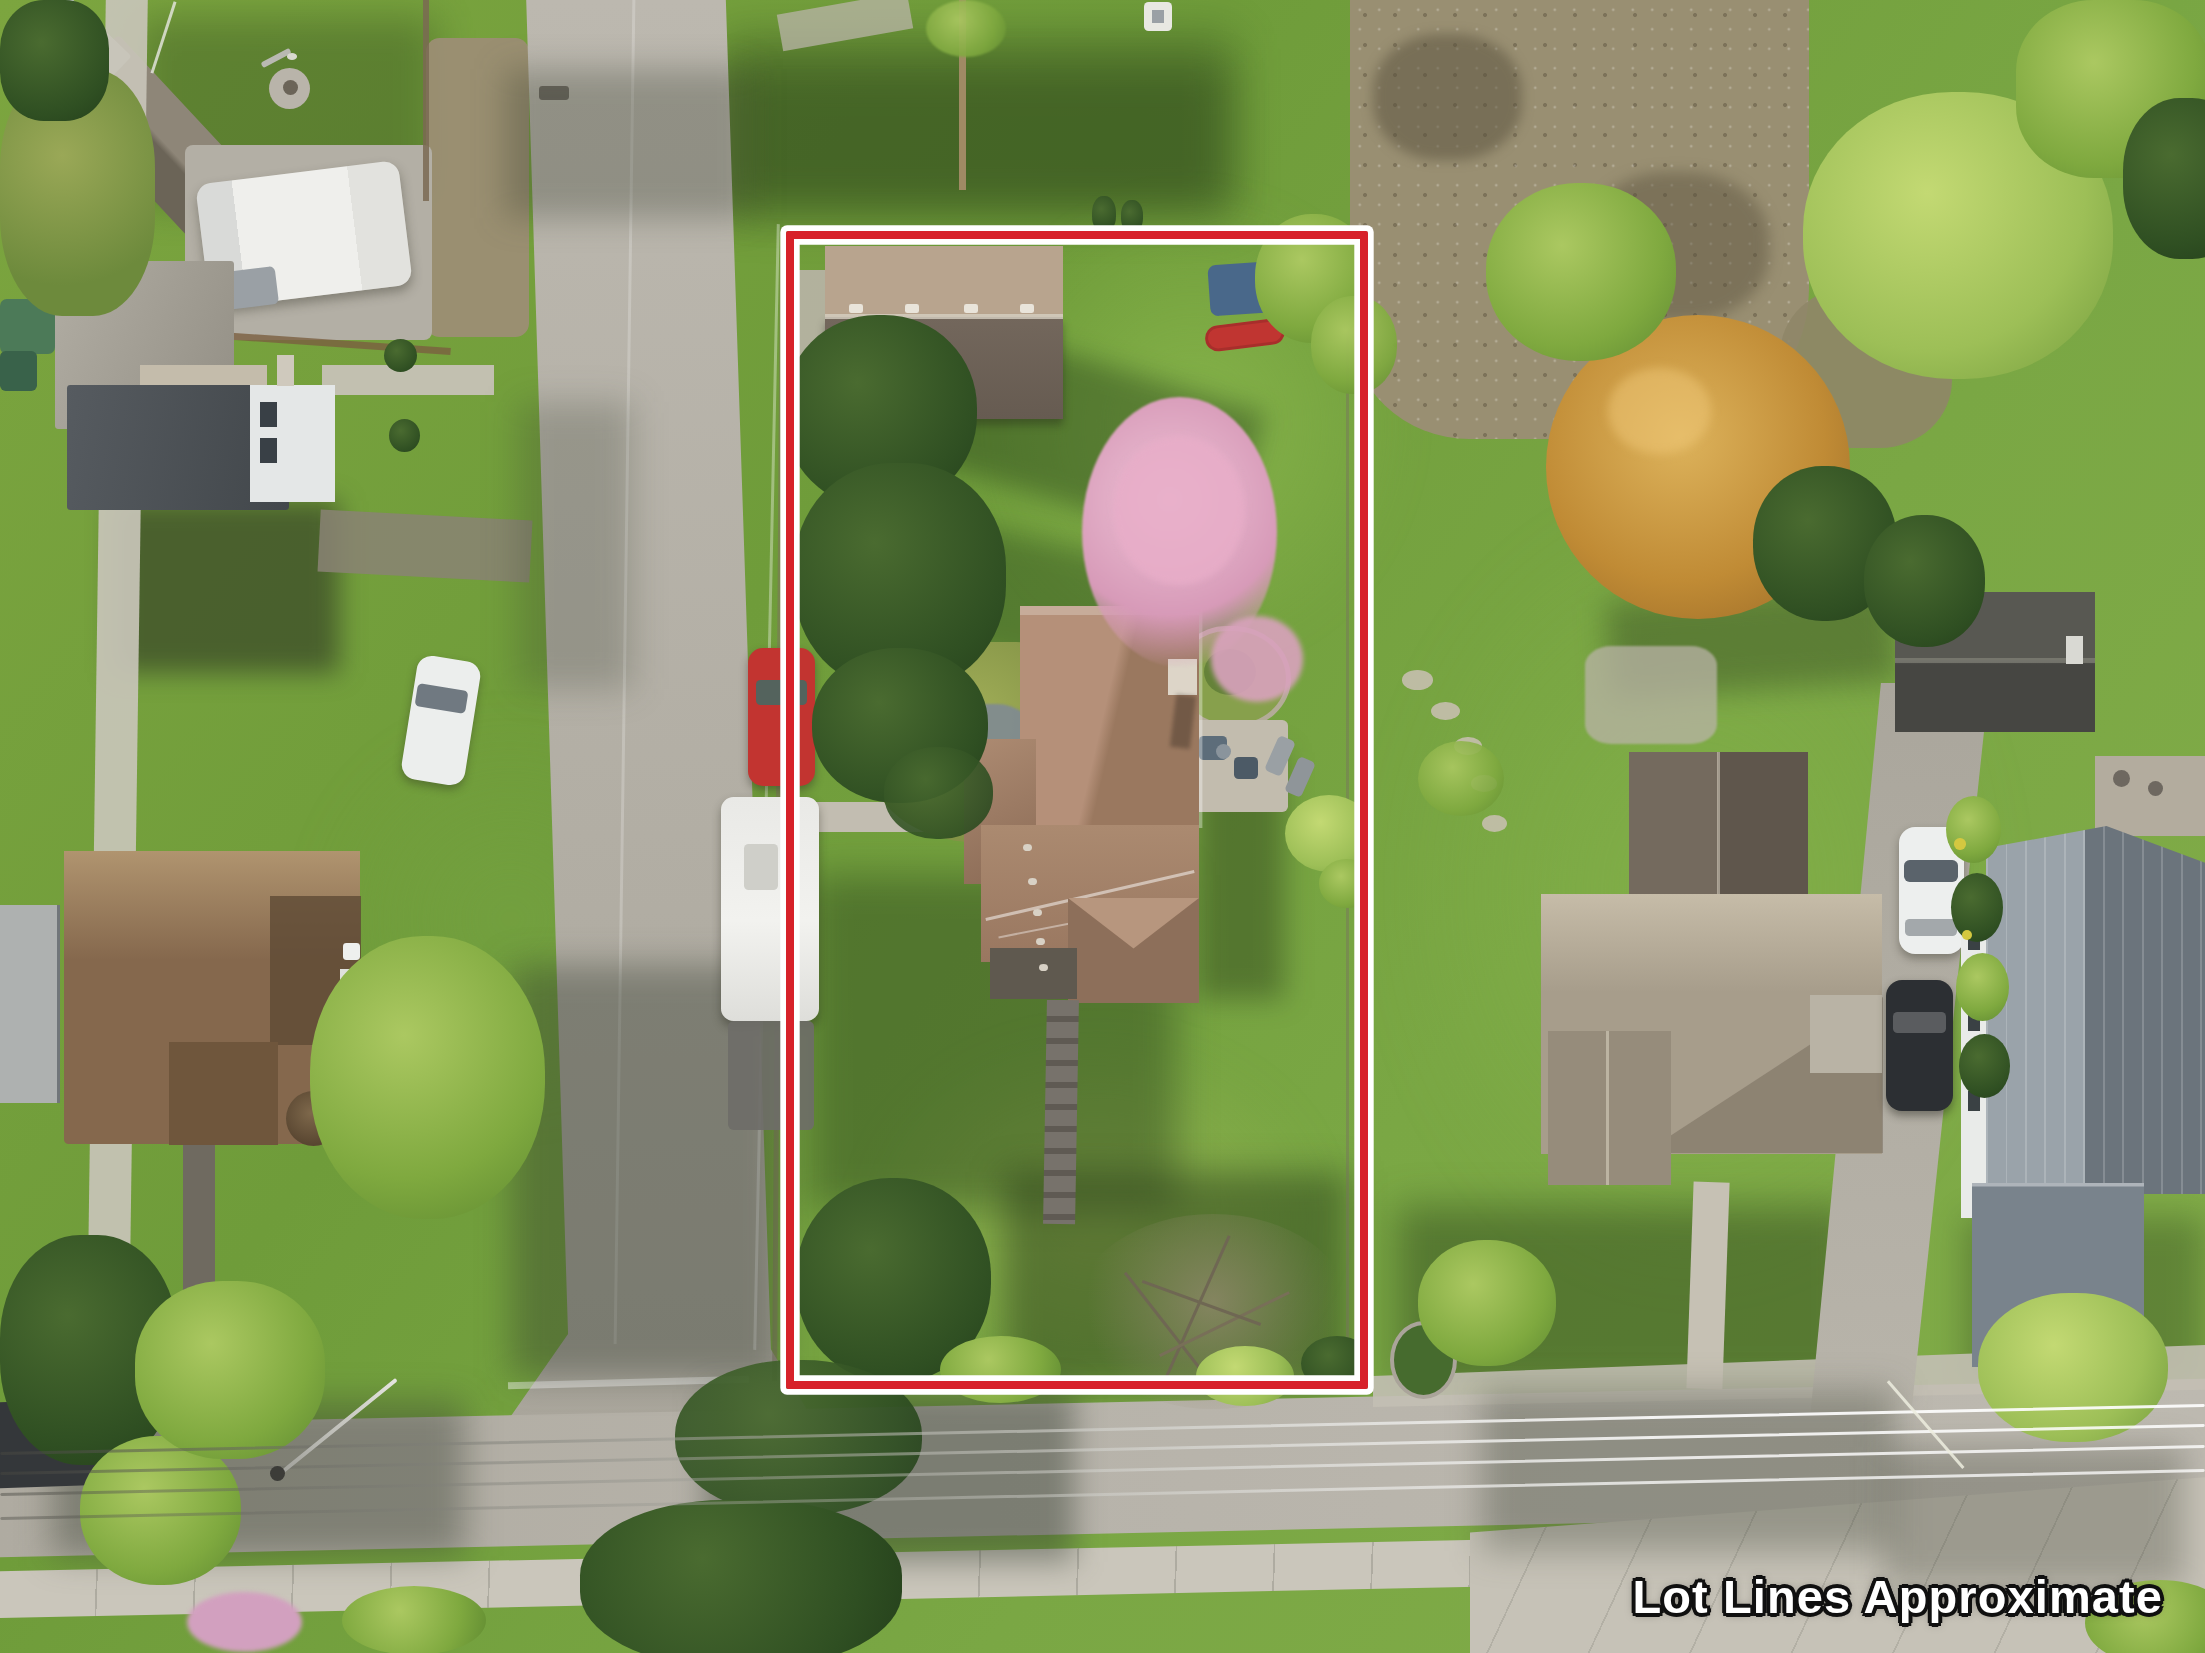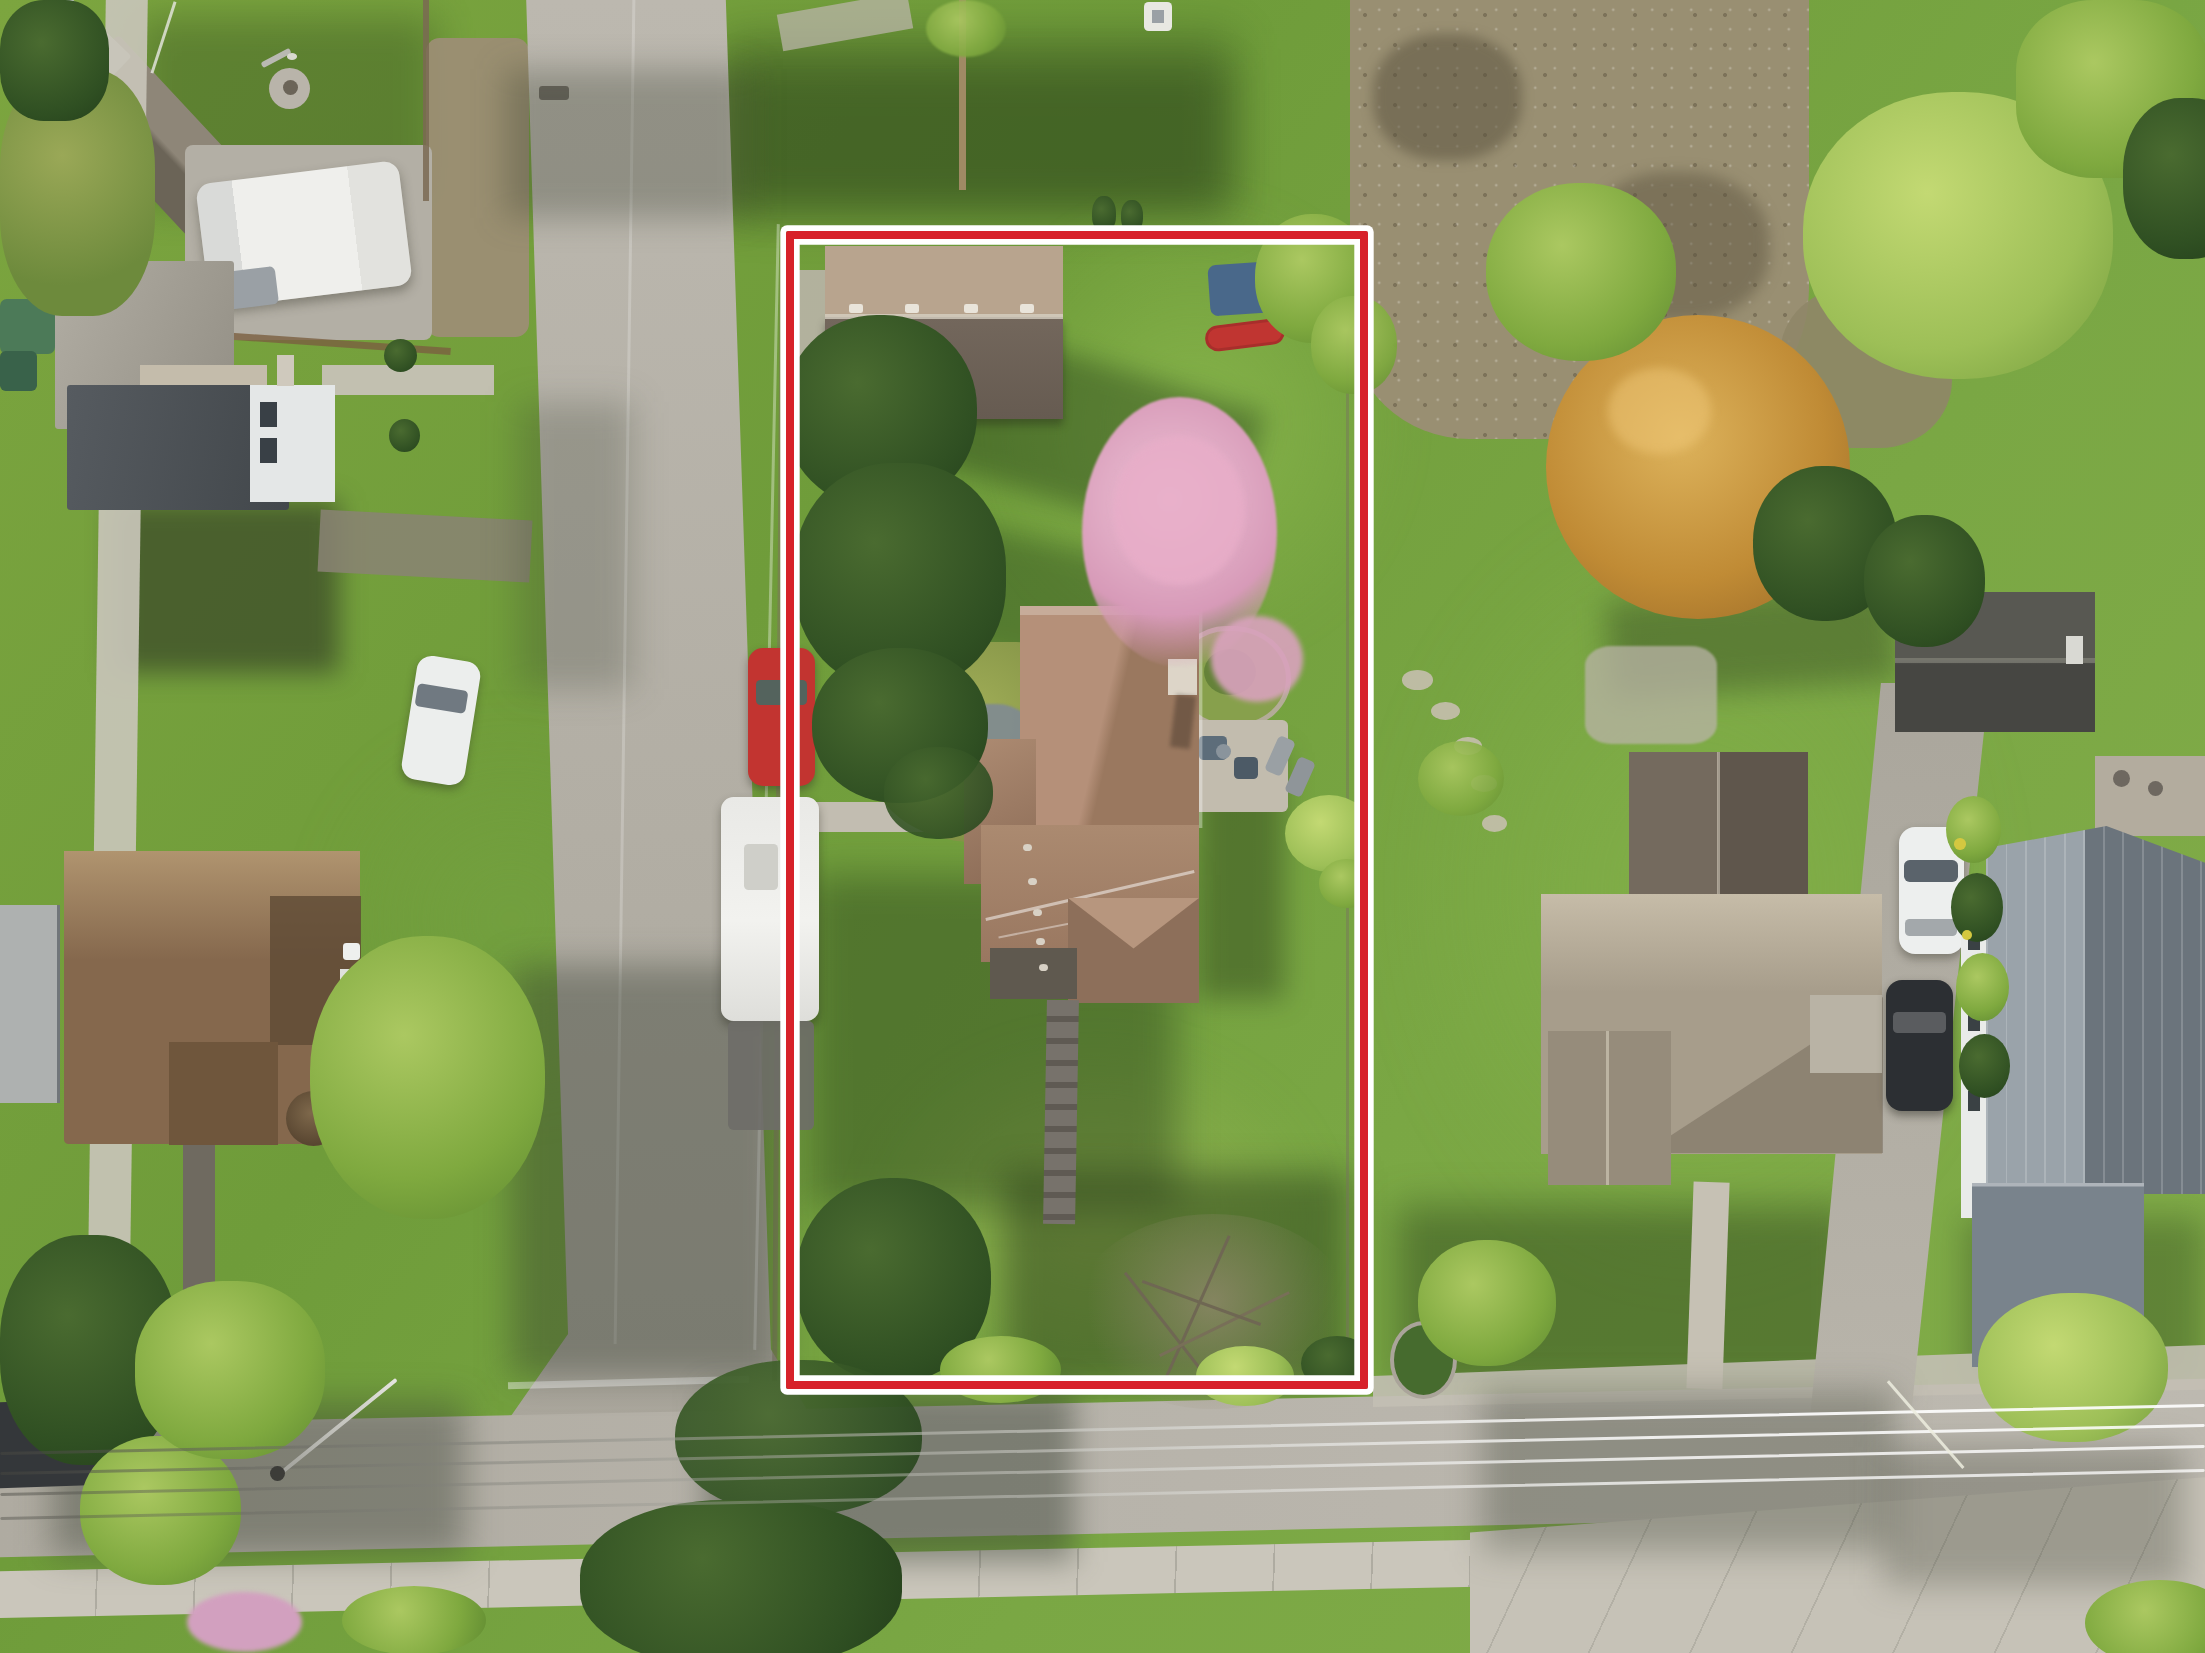--- a/index.html
+++ b/index.html
@@ -248,15 +248,16 @@
 
   <div class="abs td z5" style="left:1092px;top:196px;width:24px;height:37px;border-radius:45%"></div>
   <div class="abs td z5" style="left:1121px;top:200px;width:22px;height:33px;border-radius:45%"></div>
   <div class="abs z4" style="left:959px;top:0;width:6.9px;height:190px;background:#a08a64"></div>
   <div class="abs tg z5" style="left:926px;top:0;width:80px;height:57px;border-radius:50%;filter:blur(1.1px);opacity:.9"></div>
   <div class="abs z4" style="left:1144px;top:2.3px;width:27.6px;height:29px;background:#e8e8e2;border-radius:4.6px"></div>
   <div class="abs z4" style="left:1152px;top:10.3px;width:11.5px;height:12.6px;background:#9aa0a5"></div>
   <div class="abs z3" style="left:779px;top:3.4px;width:132px;height:37px;transform:rotate(-10deg);background:#b9b4a8;opacity:.75"></div>
 
   <div class="abs lot-outline" style="left:786px;top:231px;width:582px;height:1158px"></div>
+  <div class="abs disclaimer">Lot Lines Approximate</div>
 
 </div>
 
 
 </body></html>

